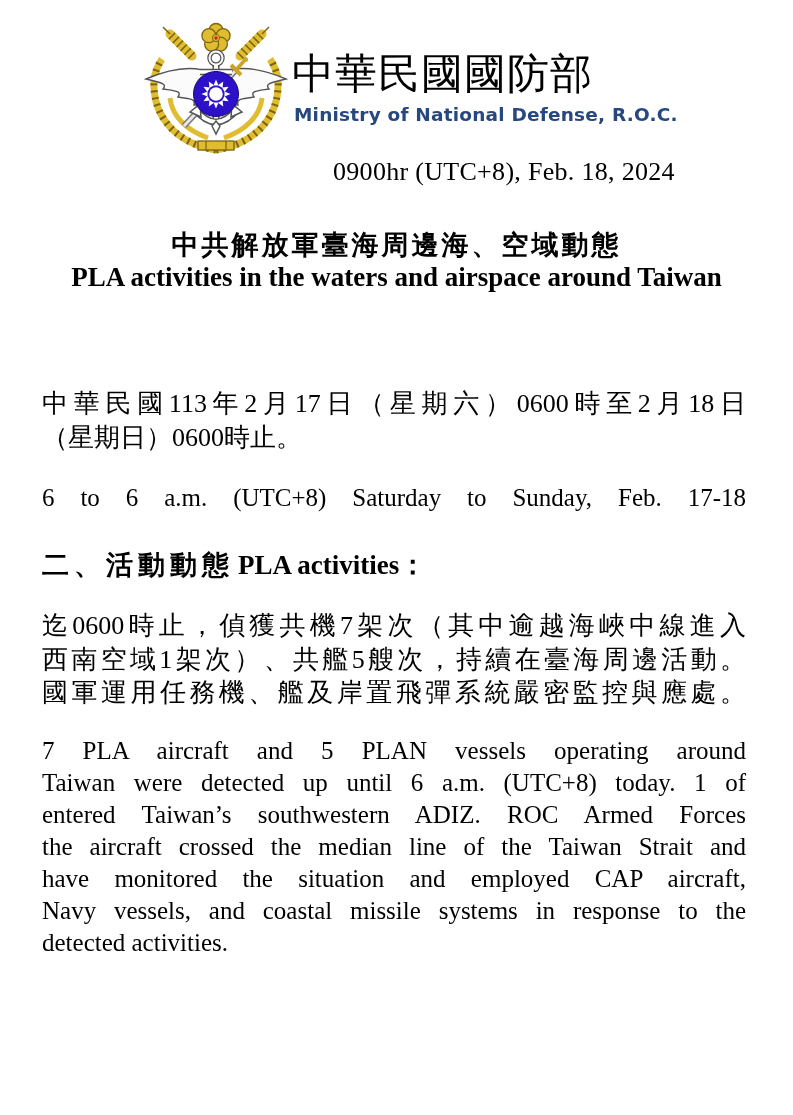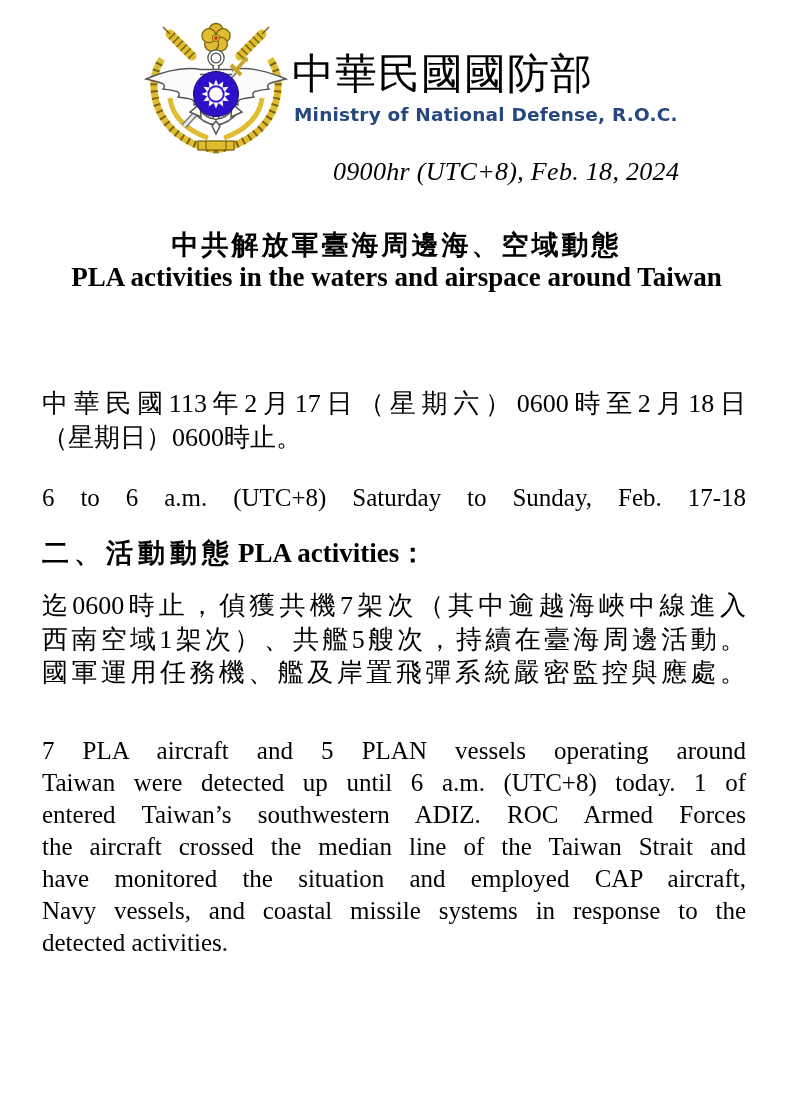--- a/index.html
+++ b/index.html
@@ -23,21 +23,21 @@
   .org-en {
     position: absolute; left: 294px; top: 104px;
     font-size: 18.5px; font-weight: bold; letter-spacing: 0.2px;
     color: #27477f;
     font-family: "DejaVu Sans", "Liberation Sans", sans-serif;
   }
 
   
   .release { position: absolute; left: 333px; top: 157px; font-size: 26px; line-height: 30px; }
   .release .r1 { padding-left: 18px; letter-spacing: 1.5px; }
-  .release .r2 { letter-spacing: 0.3px; font-style: italic; }
+  .release .r2 { letter-spacing: 0.3px; }
 
   
   .doc-title {
     position: absolute; left: 0; top: 229px; width: 100%;
     text-align: center; font-weight: bold; font-size: 27px; line-height: 32px;
   }
   .doc-title .t-zh { letter-spacing: 3px; }
 
   
   .sec-heading {
@@ -48,22 +48,22 @@
 
   .para { position: absolute; left: 42px; width: 704px; }
   .zh-para { font-size: 26px; line-height: 33.5px; }
   .en-para { font-size: 25px; line-height: 32px; }
   .jline { text-align: justify; text-align-last: justify; }
   .lline { text-align: left; text-align-last: left; }
 
   .pos-h1    { top: 327px; }
   .pos-s1zh  { top: 387px; }
   .pos-s1en  { top: 482px; }
-  .pos-h2    { top: 535px; text-align: center; }
-  .pos-s2zh  { top: 589px; }
+  .pos-h2    { top: 547px; text-align: center; }
+  .pos-s2zh  { top: 609px; }
   .pos-s2en  { top: 735px; }
 </style>
 </head>
 <body>
 
 <div class="page">
 
   <div class="emblem">
     <svg viewBox="0 0 156 132" width="156" height="132">
 

